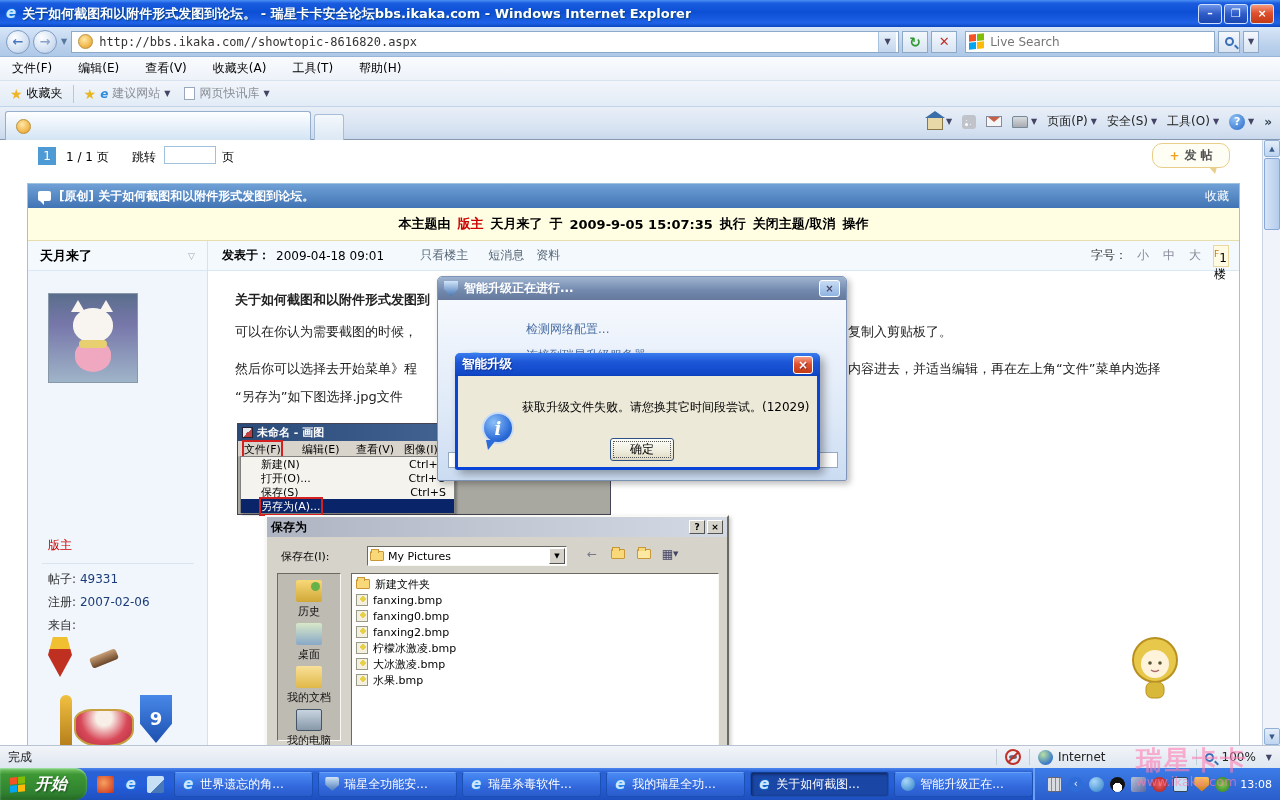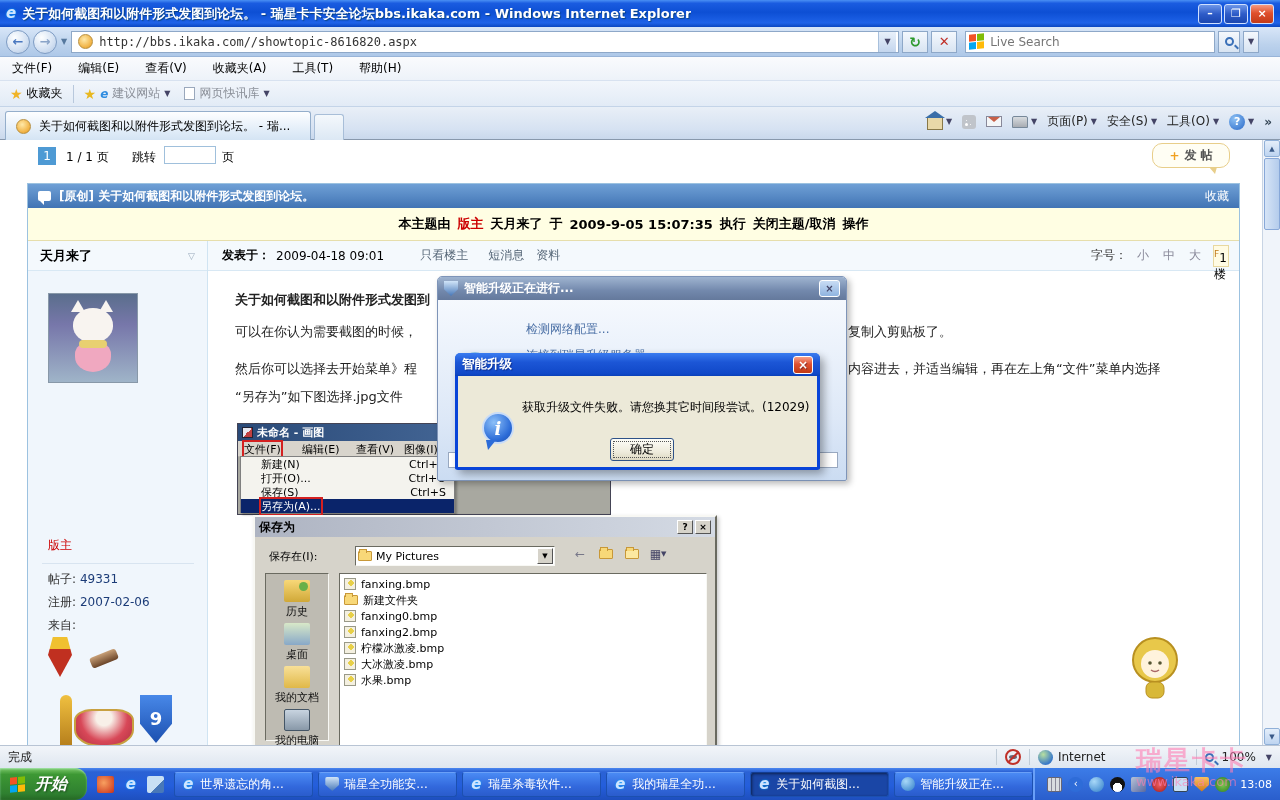--- a/index.html
+++ b/index.html
@@ -121,21 +121,21 @@
   .painttitle{height:17px;background:linear-gradient(90deg,#2A4A78,#5578A8);color:#fff;font-weight:bold;font-size:11px;display:flex;align-items:center;padding:0 4px;gap:4px;}
   .paintglyph{width:11px;height:11px;background:linear-gradient(135deg,#E8E8F0 50%,#C04040 50%);border:1px solid #223;}
   .paintmenu{height:16px;background:#D8D4CC;font-size:11px;position:relative;border-bottom:1px solid #B8B4AC;}
   .paintmenu span{position:absolute;top:1px;}
   .redbox{outline:2px solid #D42020;}
   .filemenu{position:absolute;left:240px;top:316px;width:215px;height:57px;background:#F4F3EE;border:1px solid #808080;box-shadow:2px 2px 2px #0004;font-size:11px;z-index:6;}
   .fmrow{height:14px;display:flex;align-items:center;padding:0 8px 0 20px;justify-content:space-between;gap:16px;}
   .fmrow.hl{background:#0A246A;color:#fff;}
 
   
-  .savedlg{position:absolute;left:253px;top:375px;width:464px;height:232px;background:#D6D3CA;
+  .savedlg{position:absolute;left:265px;top:375px;width:464px;height:232px;background:#D6D3CA;
     border:2px solid;border-color:#F8F8F4 #6A6A60 #6A6A60 #F8F8F4;box-shadow:2px 2px 4px #0003;z-index:8;font-size:11px;}
   .savetitle{height:20px;background:linear-gradient(90deg,#AEB4C2,#D4DAE4);display:flex;align-items:center;padding:0 4px;font-weight:bold;font-size:12px;}
   .classicbtn{width:16px;height:14px;background:#D6D3CA;border:1px solid;border-color:#fff #555 #555 #fff;font-size:9px;text-align:center;line-height:12px;margin-left:2px;}
   .combo{position:absolute;left:100px;top:29px;width:200px;height:20px;background:#fff;border:1px solid;border-color:#6A6A60 #F8F8F4 #F8F8F4 #6A6A60;display:flex;align-items:center;padding:0 2px;gap:4px;}
   .combobtn{position:absolute;right:1px;top:1px;width:16px;height:16px;background:#D6D3CA;border:1px solid;border-color:#fff #555 #555 #fff;font-size:7px;text-align:center;line-height:15px;}
   .folder{width:14px;height:10px;background:#F8D878;border:1px solid #C89838;border-radius:1px;position:relative;}
   .folder:before{content:"";position:absolute;left:0;top:-3px;width:6px;height:3px;background:#F8D878;border:1px solid #C89838;border-bottom:none;}
   .tbico{width:18px;height:16px;display:flex;align-items:center;justify-content:center;font-size:12px;color:#446;}
   .places{position:absolute;left:10px;top:56px;width:64px;height:168px;background:#BEBBB2;border:1px solid;border-color:#6A6A60 #F8F8F4 #F8F8F4 #6A6A60;display:flex;flex-direction:column;align-items:center;padding-top:6px;gap:4px;}
   .place{display:flex;flex-direction:column;align-items:center;gap:2px;font-size:11px;color:#111;}
@@ -281,21 +281,20 @@
     <span class="gray" style="margin-left:4px">建议网站</span>
     <span class="chev gray" style="margin:0 14px 0 4px">▼</span>
     <span class="pageico"></span>
     <span class="gray">网页快讯库</span>
     <span class="chev gray" style="margin-left:4px">▼</span>
   </div>
 
   <div class="r tabrow">
     <div class="tab">
       <span class="siteico"></span>
-      <span class="ellip" style="margin-left:4px">关于如何截图和以附件形式发图到论坛。 - 瑞...</span>
     </div>
     <div class="tabstub"></div>
     <div class="cmdicons">
       <span class="lbl">
           <span class="homeico"></span>
           <span class="chev">▼</span>
         </span>
       <span class="rssico"></span>
       <span class="mailico"></span>
       <span class="lbl">
@@ -466,26 +465,26 @@
             <span class="plic docs"></span>
             <span>我的文档</span>
           </div>
         <div class="place">
             <span class="plic comp"></span>
             <span>我的电脑</span>
           </div>
       </div>
       <div class="filelist">
         <div class="frow">
+            <span class="folder"></span>
+            <span>新建文件夹</span>
+          </div>
+        <div class="frow">
             <span class="bmpic"></span>
             <span>fanxing.bmp</span>
-          </div>
-        <div class="frow">
-            <span class="folder"></span>
-            <span>新建文件夹</span>
           </div>
         <div class="frow">
             <span class="bmpic"></span>
             <span>fanxing0.bmp</span>
           </div>
         <div class="frow">
             <span class="bmpic"></span>
             <span>fanxing2.bmp</span>
           </div>
         <div class="frow">

